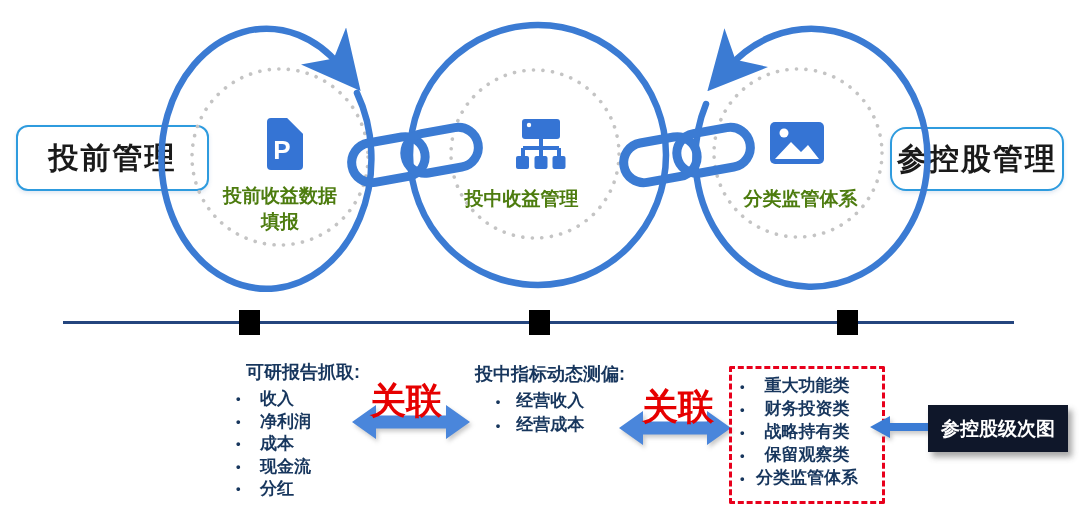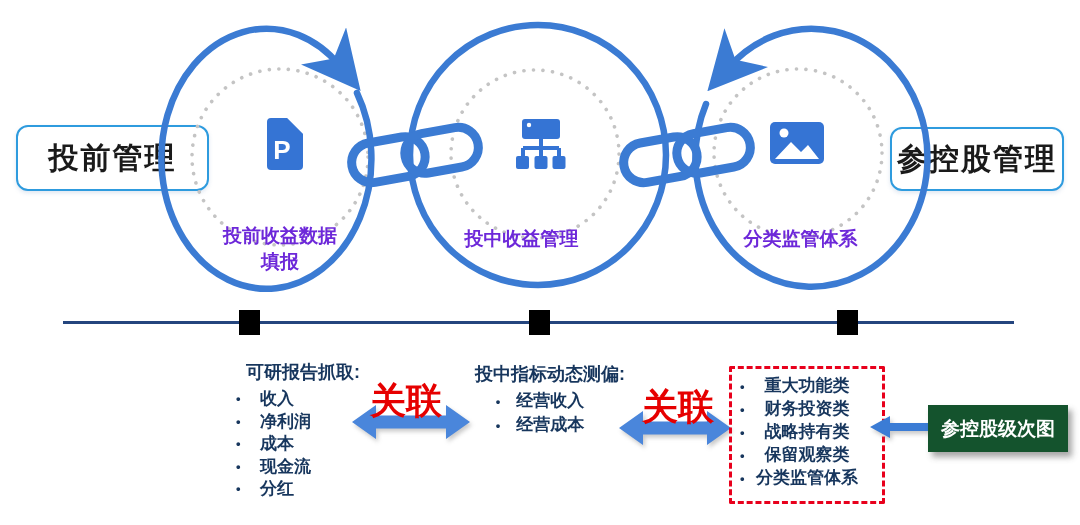--- a/index.html
+++ b/index.html
@@ -9,28 +9,28 @@
   }
 
   
   .label-box {
     position:absolute; background:#fff; border:2px solid #2E9BDE; border-radius:12px;
     display:flex; align-items:center; justify-content:center;
     font-size:30px; font-weight:bold; color:#1a1a1a; letter-spacing:2px;
     box-shadow:0 2px 4px rgba(80,120,180,.18); z-index:1;
   }
   #box-left  { left:16px;  top:125px; width:189px; height:62px; }
-  #box-right { left:890px; top:127px; width:170px; height:60px; }
+  #box-right { left:890px; top:127px; width:170px; height:60px;border-radius:16px; }
 
   svg.diagram { position:absolute; left:0; top:0; z-index:2; }
 
   
   .cap {
-    position:absolute; text-align:center; font-weight:bold; color:#6d28d9;
-    font-size:19px; line-height:26px; z-index:3;margin-top:40px;
+    position:absolute; text-align:center; font-weight:bold; color:#4d7c0f;
+    font-size:19px; line-height:26px; z-index:3;
   }
   #cap1 { left:200px; top:183px; width:160px; }
   #cap2 { left:444px; top:186px; width:155px; }
   #cap3 { left:723px; top:186px; width:155px; }
 
   
   .timeline { position:absolute; left:63px; top:321px; width:951px; height:3px; background:#24457E; z-index:1; }
   .tsq { position:absolute; width:21px; height:25px; background:#000; top:310px; z-index:2; }
 
   
@@ -64,21 +64,21 @@
   #rel1 { left:406px; top:377px; }
   #rel2 { left:678px; top:383px; }
 
   .fatarrow { position:absolute; z-index:2; filter:drop-shadow(2px 3px 2px rgba(120,120,120,.4)); }
   #fa1 { left:352px; top:405px; }
   #fa2 { left:619px; top:411px; }
 
   
   #callout-arrow { left:870px; top:415px; position:absolute; z-index:2; filter:drop-shadow(2px 3px 2px rgba(120,120,120,.4)); }
   .callout-box {
-    position:absolute; left:928px; top:405px; width:140px; height:47px; background:#14532d;
+    position:absolute; left:928px; top:405px; width:140px; height:47px; background:#0f172a;
     color:#fff; font-weight:bold; font-size:19px; display:flex; align-items:center; justify-content:center;
     box-shadow:4px 5px 6px rgba(60,60,60,.45); z-index:2; white-space:nowrap;
   }
 </style>
 </head>
 <body>
 
 <div class="stage">
 
   <div class="label-box" id="box-left">

